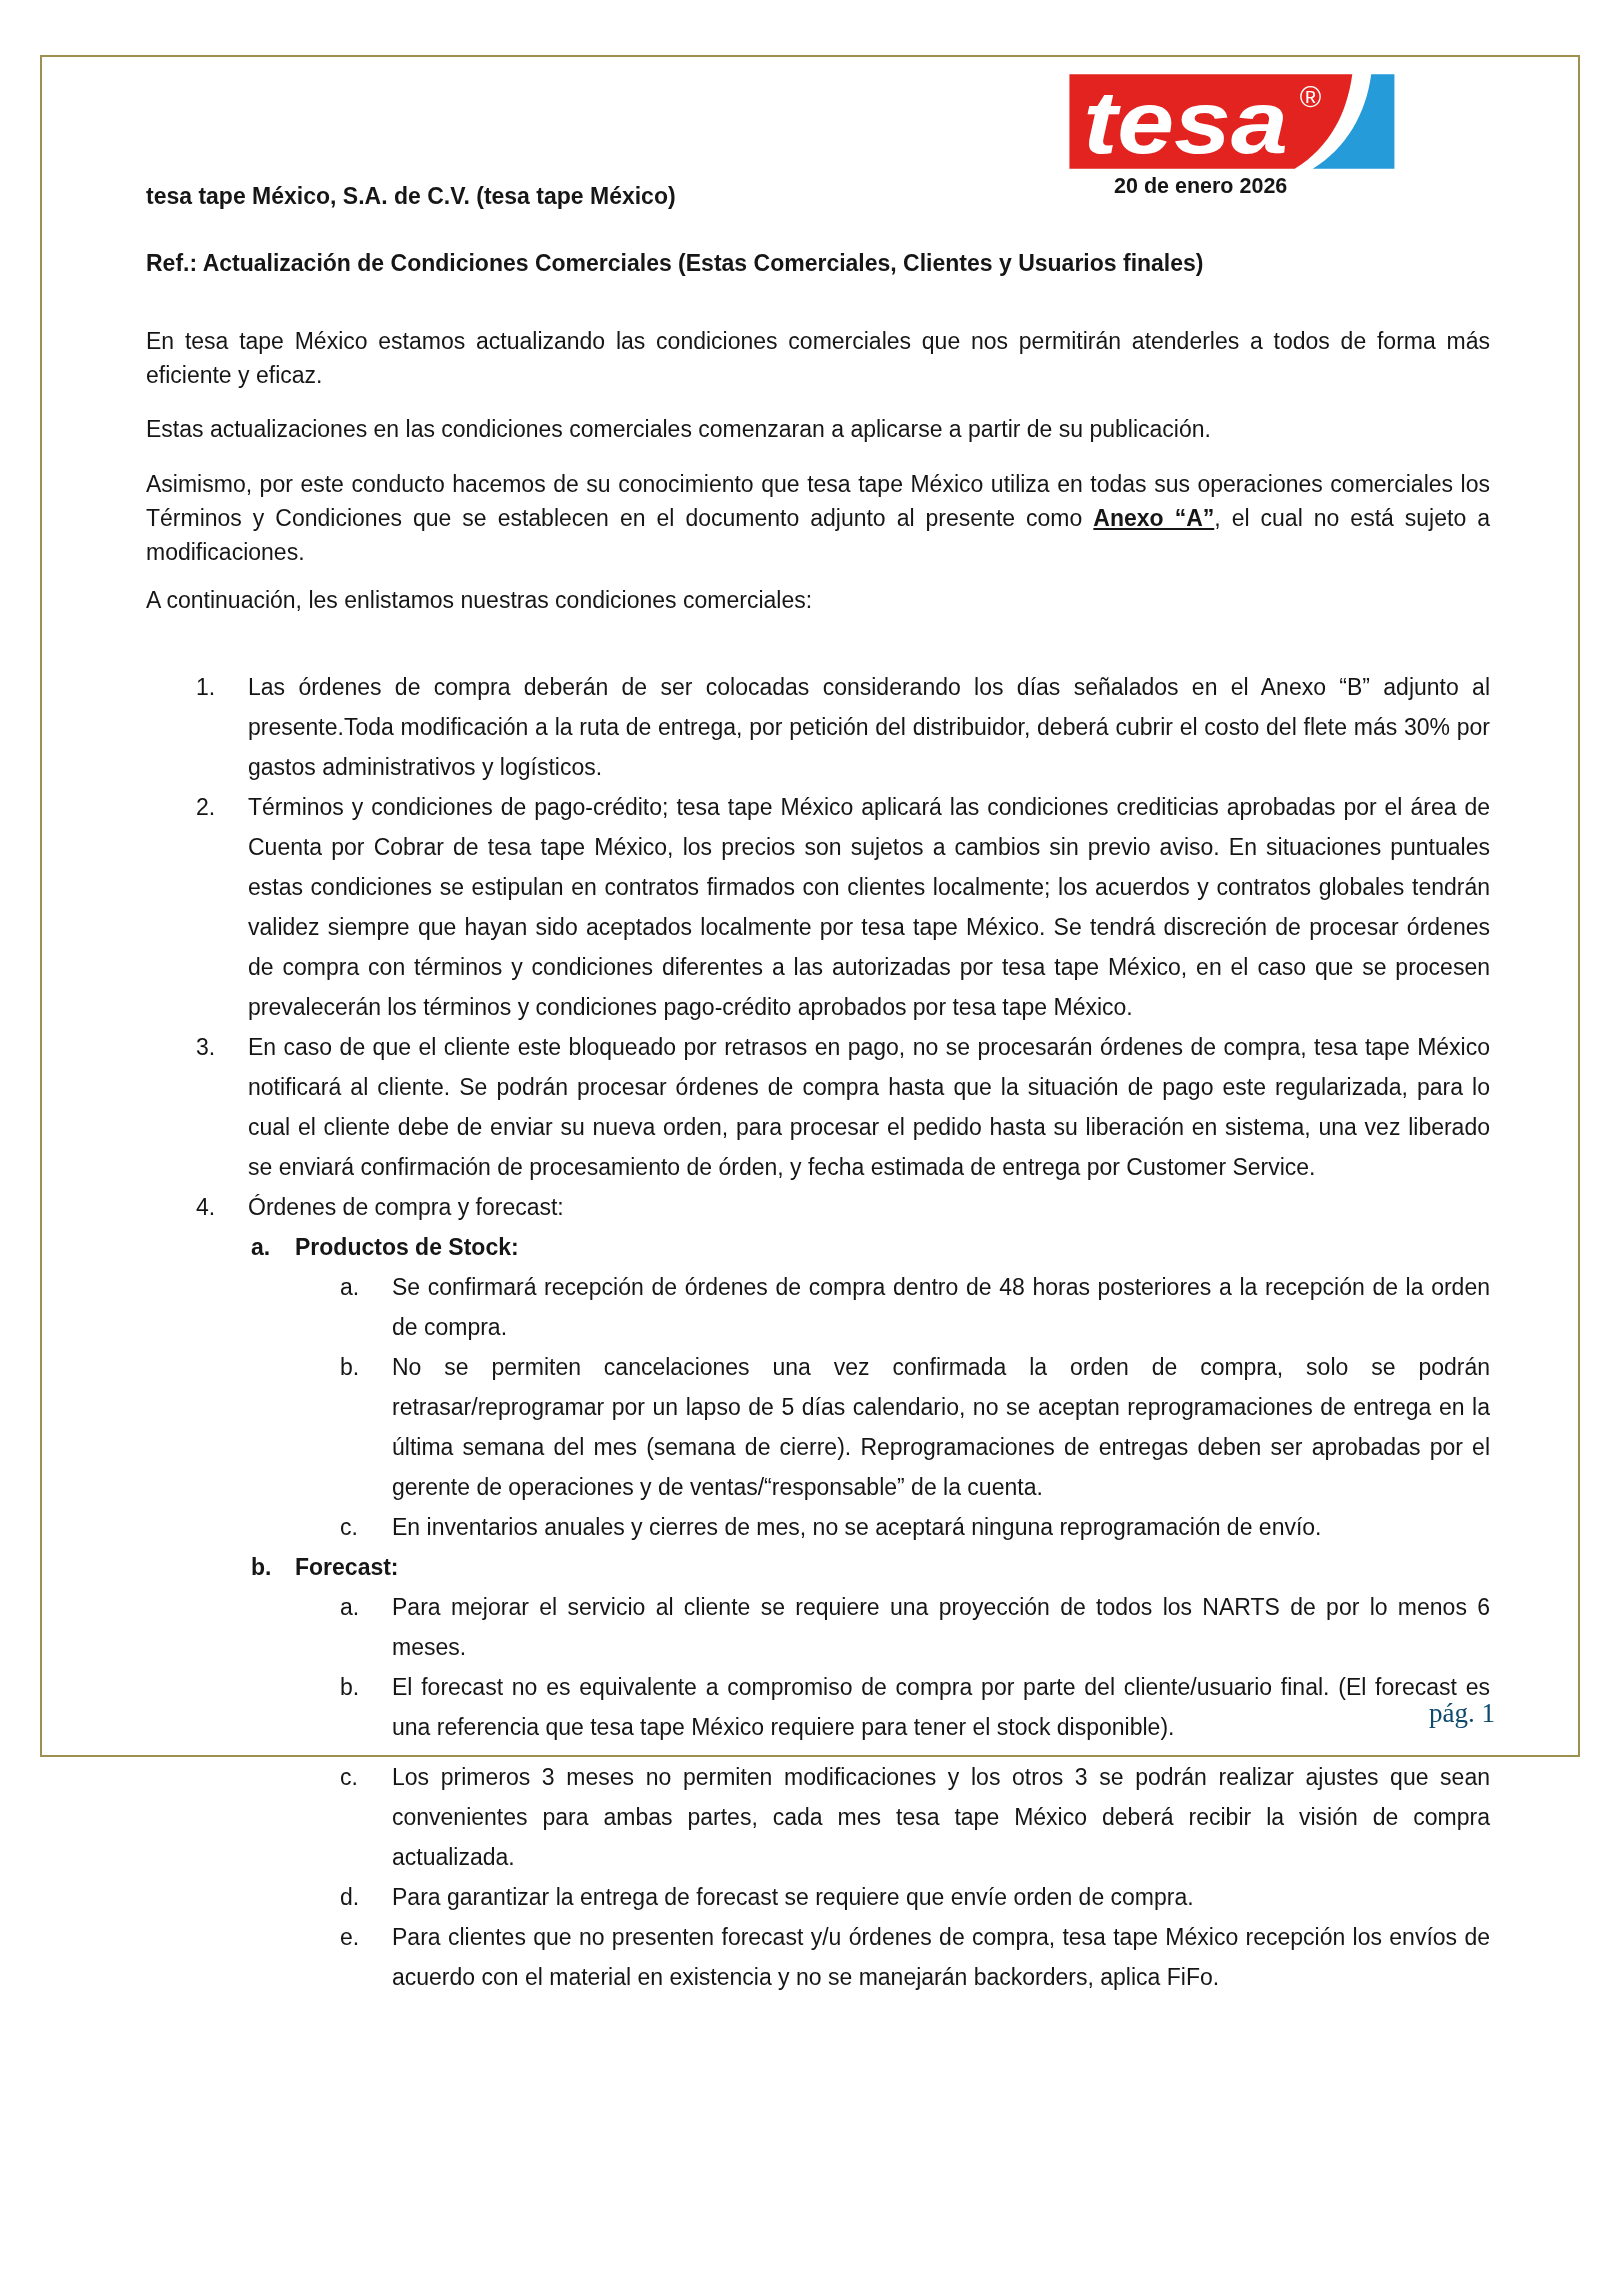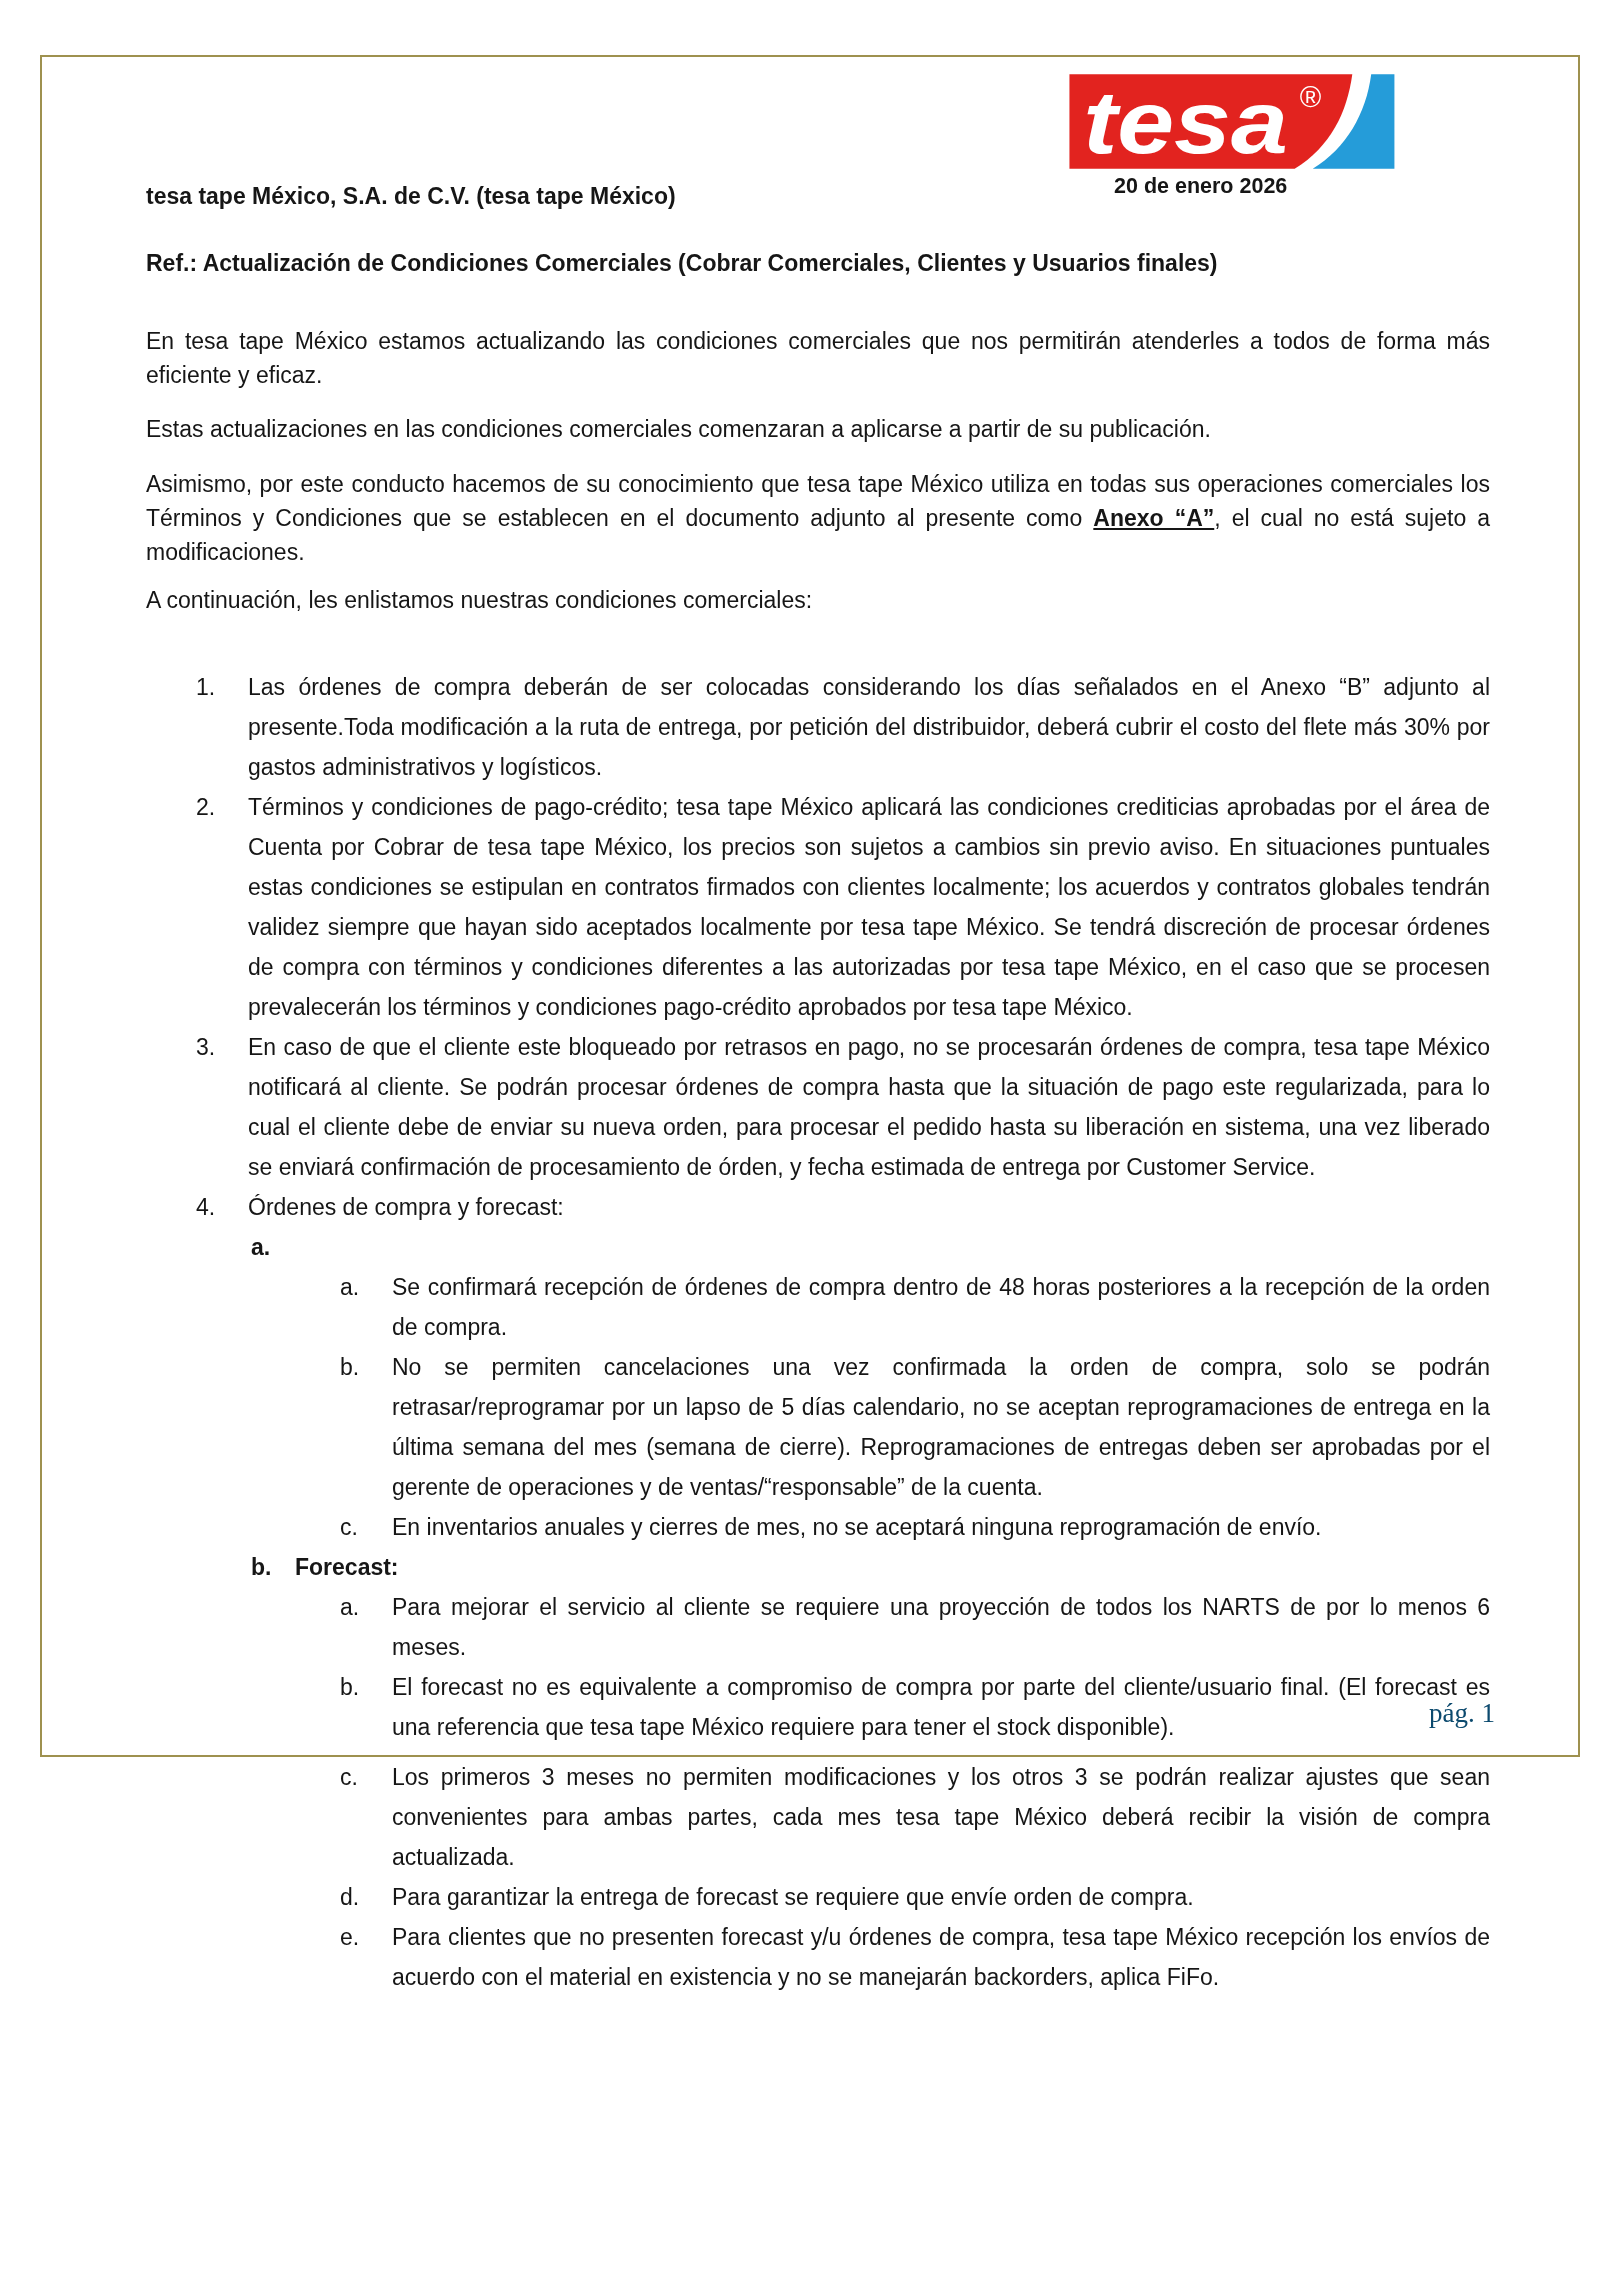--- a/index.html
+++ b/index.html
@@ -73,21 +73,21 @@
         <svg class="logo" width="331" height="95" viewBox="0 0 385 110">
           <path d="M4 0 H333 C327 44 308 84 266 110 H4 Z" fill="#e2231f"></path>
           <path d="M355 0 H382 V110 H287 C326 86 349 46 355 0 Z" fill="#259cd9"></path>
           <text x="20" y="92" font-size="104" font-weight="bold" font-style="italic" textLength="238" lengthAdjust="spacingAndGlyphs" fill="#ffffff">tesa</text>
           <text x="272" y="38" font-size="34" fill="#ffffff">®</text>
         </svg>
         <div class="company">tesa tape México, S.A. de C.V. (tesa tape México)</div>
         <div class="date">20 de enero 2026</div>
       </div>
 
-      <div class="subject">Ref.: Actualización de Condiciones Comerciales (Cobrar Comerciales, Clientes y Usuarios finales)</div>
+      <div class="subject">Ref.: Actualización de Condiciones Comerciales (Estas Comerciales, Clientes y Usuarios finales)</div>
 
       <p class="para mt51">En tesa tape México estamos actualizando las condiciones comerciales que nos permitirán atenderles a todos de forma más eficiente y eficaz.</p>
       <p class="para mt25">Estas actualizaciones en las condiciones comerciales comenzaran a aplicarse a partir de su publicación.</p>
       <p class="para mt24"><span>Asimismo, por este conducto hacemos de su conocimiento que tesa tape México utiliza en todas sus operaciones comerciales los Términos y Condiciones que se establecen en el documento adjunto al presente como </span><span class="anexo">Anexo “A”</span><span>, el cual no está sujeto a modificaciones.</span></p>
       <p class="para mt17">A continuación, les enlistamos nuestras condiciones comerciales:</p>
 
       <div class="olist">
 
         <div class="row l1">
           <span class="marker">1.</span>
@@ -101,20 +101,21 @@
           <span class="marker">3.</span>
           <div class="text">En caso de que el cliente este bloqueado por retrasos en pago, no se procesarán órdenes de compra, tesa tape México notificará al cliente. Se podrán procesar órdenes de compra hasta que la situación de pago este regularizada, para lo cual el cliente debe de enviar su nueva orden, para procesar el pedido hasta su liberación en sistema, una vez liberado se enviará confirmación de procesamiento de órden, y fecha estimada de entrega por Customer Service.</div>
         </div>
         <div class="row l1">
           <span class="marker">4.</span>
           <div class="text">Órdenes de compra y forecast:</div>
         </div>
 
         <div class="row l2">
           <span class="marker">a.</span>
+          <div class="text">Productos de Stock:</div>
         </div>
         <div class="row l3">
           <span class="marker">a.</span>
           <div class="text">Se confirmará recepción de órdenes de compra dentro de 48 horas posteriores a la recepción de la orden de compra.</div>
         </div>
         <div class="row l3">
           <span class="marker">b.</span>
           <div class="text">No se permiten cancelaciones una vez confirmada la orden de compra, solo se podrán retrasar/reprogramar por un lapso de 5 días calendario, no se aceptan reprogramaciones de entrega en la última semana del mes (semana de cierre). Reprogramaciones de entregas deben ser aprobadas por el gerente de operaciones y de ventas/“responsable” de la cuenta.</div>
         </div>
         <div class="row l3">

